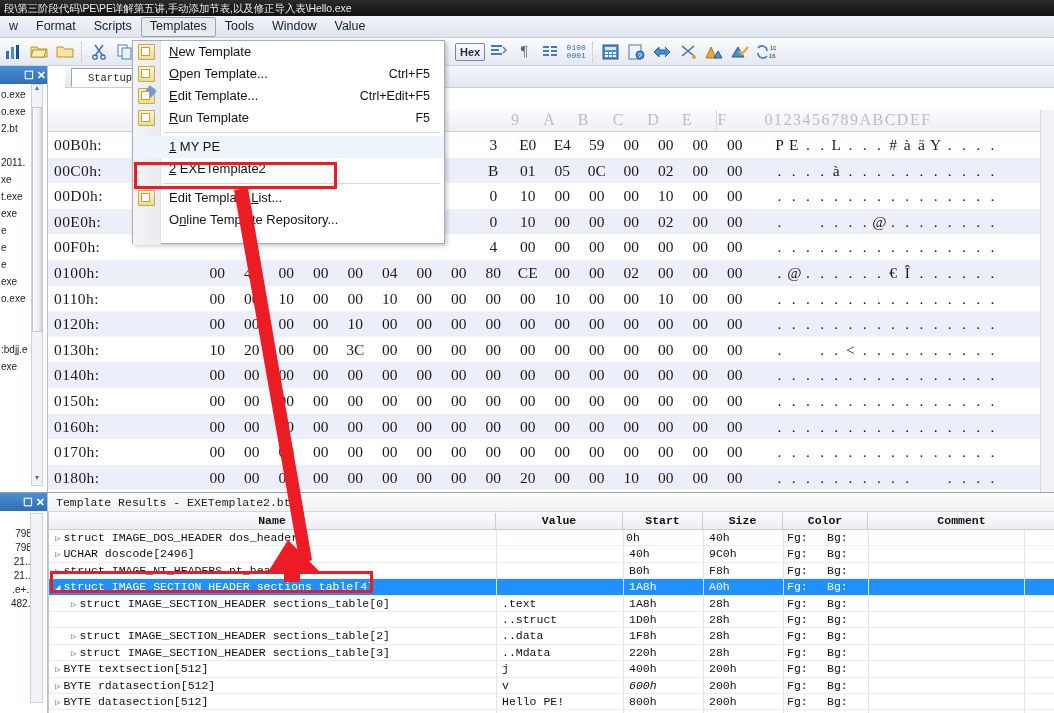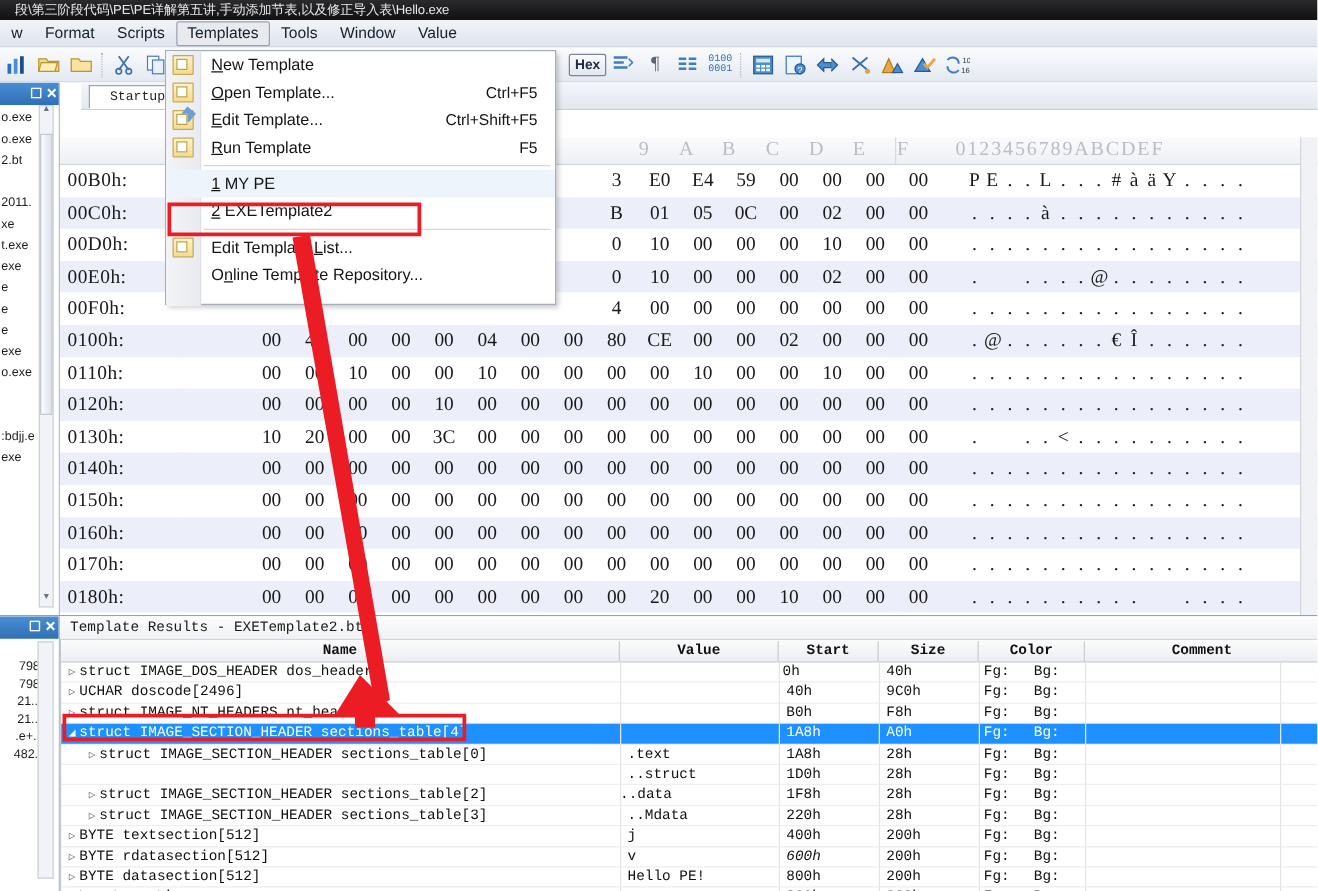--- a/index.html
+++ b/index.html
@@ -16,21 +16,21 @@
 
   
   .titlebar {
     position: absolute; left: 0; top: 0; width: 1054px; height: 16px;
     background: linear-gradient(to bottom,#2b2b2d 0%, #1b1b1d 55%, #121214 100%);
     color: #e8e8e8;
     font-size: 10.5px;
     line-height: 16px;
     white-space: nowrap;
     overflow: hidden;
-    padding-left: 12px;
+    padding-left: 4px;
     filter: blur(0.15px);
   }
   .titlebar .tbtext{ letter-spacing: -0.1px; }
 
   
   .menubar {
     position: absolute; left: 0; top: 16px; width: 1054px; height: 22px;
     background: linear-gradient(to bottom,#f2f4f8 0%, #e6eaf2 60%, #dfe4ee 100%);
     border-bottom: 1px solid #c6ccd8;
     display: flex; align-items: center;
@@ -512,21 +512,21 @@
         </div>
       </div>
     <div class="hex-right-scroll"></div>
   </div>
 
   <div class="dropdown">
     <div class="dd-gutter"></div>
     <div id="dd-body">
         <div class="dd-item"><span class="dd-icon"></span><span><span class="acc">N</span>ew Template</span></div>
         <div class="dd-item"><span class="dd-icon"></span><span><span class="acc">O</span>pen Template...</span><span class="sc">Ctrl+F5</span></div>
-        <div class="dd-item"><span class="dd-icon pen"></span><span><span class="acc">E</span>dit Template...</span><span class="sc">Ctrl+Shift+F5</span></div>
+        <div class="dd-item"><span class="dd-icon pen"></span><span><span class="acc">E</span>dit Template...</span><span class="sc">Ctrl+Edit+F5</span></div>
         <div class="dd-item"><span class="dd-icon"></span><span><span class="acc">R</span>un Template</span><span class="sc">F5</span></div>
         <div class="dd-sep"></div>
         <div class="dd-item hi"><span><span class="acc">1</span> MY PE</span></div>
         <div class="dd-item"><span><span class="acc">2</span> EXETemplate2</span></div>
         <div class="dd-sep"></div>
         <div class="dd-item"><span class="dd-icon"></span><span>Edit Template <span class="acc">L</span>ist...</span></div>
         <div class="dd-item"><span>O<span class="acc">n</span>line Template Repository...</span></div>
       </div>
   </div>
 
@@ -650,21 +650,21 @@
             <span class="c" style="left: 819px; width: 187px; padding-left: 6px;"></span>
             <span class="cdiv" style="left: 447px;"></span>
             <span class="cdiv" style="left: 574px;"></span>
             <span class="cdiv" style="left: 654px;"></span>
             <span class="cdiv" style="left: 734px;"></span>
             <span class="cdiv" style="left: 819px;"></span>
             <span class="cdiv" style="left: 975px;"></span>
           </div>
           <div class="tr-row">
             <span class="c cname" style="left: 0px; width: 447px; padding-left: 22px;"><span class="arrowglyph">▷</span><span>struct IMAGE_SECTION_HEADER sections_table[2]</span></span>
-            <span class="c" style="left: 447px; width: 127px; ">..data</span>
+            <span class="c" style="left: 447px; width: 127px; padding-left: 6px;">..data</span>
             <span class="c" style="left: 574px; width: 80px; padding-left: 6px;">1F8h</span>
             <span class="c" style="left: 654px; width: 80px; padding-left: 6px;">28h</span>
             <span class="c" style="left: 738px;">Fg:</span>
             <span class="c" style="left: 778px;">Bg:</span>
             <span class="c" style="left: 819px; width: 187px; padding-left: 6px;"></span>
             <span class="cdiv" style="left: 447px;"></span>
             <span class="cdiv" style="left: 574px;"></span>
             <span class="cdiv" style="left: 654px;"></span>
             <span class="cdiv" style="left: 734px;"></span>
             <span class="cdiv" style="left: 819px;"></span>

